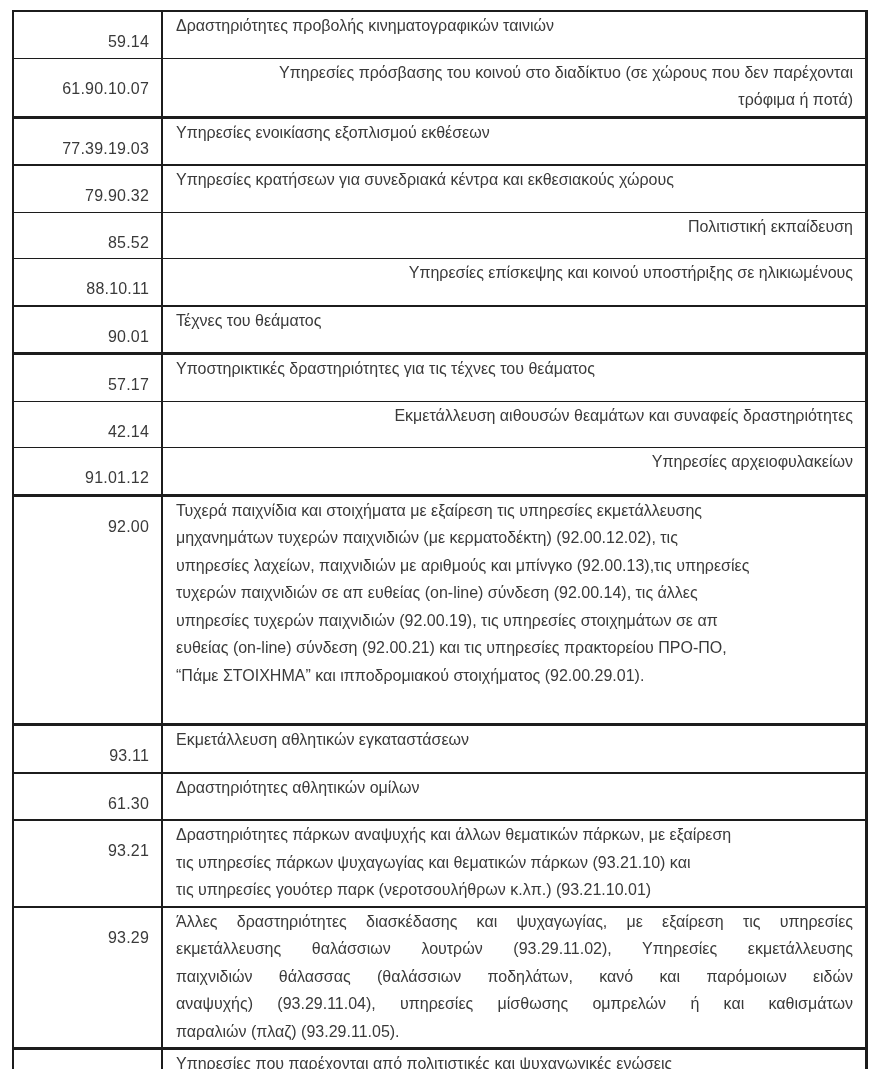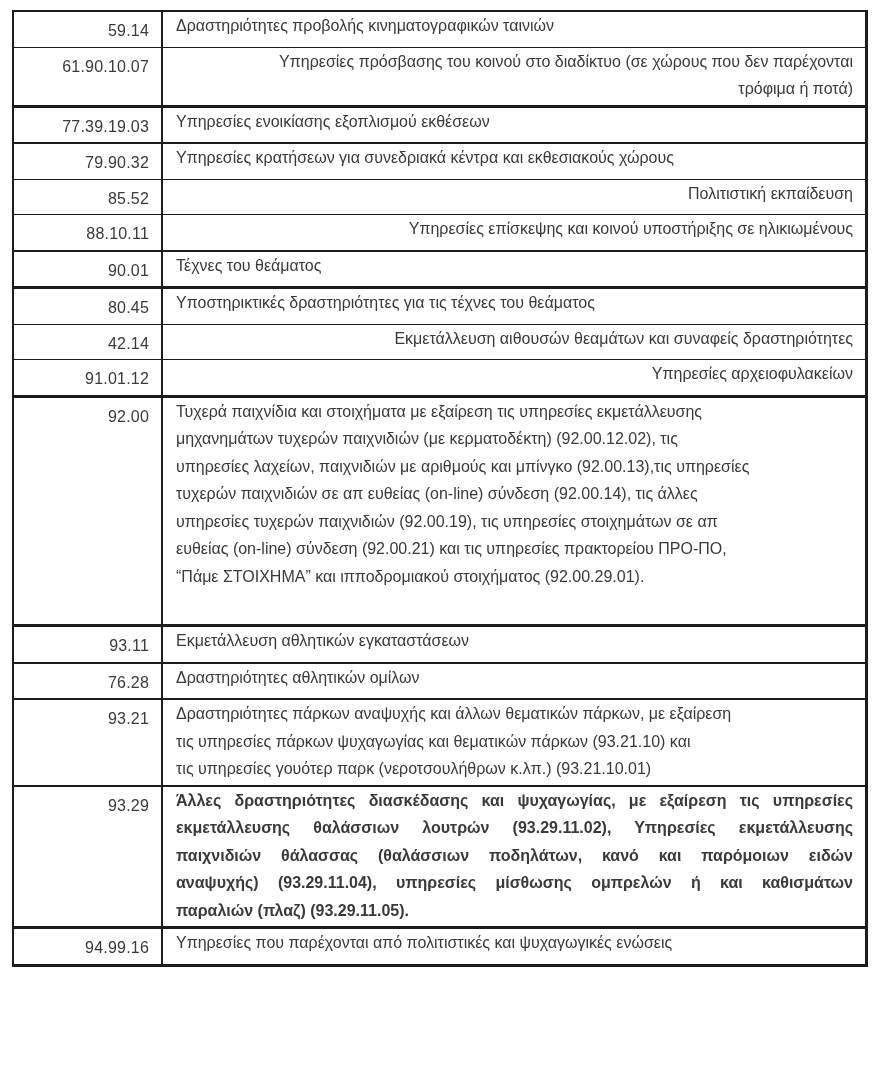--- a/index.html
+++ b/index.html
@@ -28,36 +28,36 @@
   .col-code{width:149px;}
   td{
     vertical-align:top;
     font-size:16px;
     line-height:27.5px;
     padding:0 12px 2px 13px;
     color:var(--text);
   }
   td.code{
     text-align:right;
-    padding:5px 12px 2px 4px;
+    padding:16px 12px 2px 4px;
     letter-spacing:0.2px;
   }
   td.desc{
     border-left:2px solid var(--border);
     white-space:pre-line;
   }
   
   tr.rule-thin  > td{border-top:1px solid var(--border);text-align:right;}
   tr.rule-medium> td{border-top:2px solid var(--border);margin-left:13px;}
   tr.rule-thick > td{border-top:3px solid var(--border);}
   tr.rule-none  > td{border-top:none;}
   
   tr.trailing-space > td{padding-bottom:34px;}
   
-  .jline{text-align:justify;text-align-last:justify;white-space:normal;font-weight:bold;}
+  .jline{text-align:justify;text-align-last:justify;white-space:normal;}
   .jline.last{text-align-last:left;}
 </style>
 </head>
 <body>
 
 <div class="page">
   <table class="kad-table">
     <colgroup>
       <col class="col-code">
       <col class="col-desc">
@@ -86,21 +86,21 @@
         </tr>
         <tr class="rule-thin">
           <td class="code">88.10.11</td>
           <td class="desc">Υπηρεσίες επίσκεψης και κοινού υποστήριξης σε ηλικιωμένους</td>
         </tr>
         <tr class="rule-medium">
           <td class="code">90.01</td>
           <td class="desc">Τέχνες του θεάματος</td>
         </tr>
         <tr class="rule-thick">
-          <td class="code">80.45</td>
+          <td class="code">57.17</td>
           <td class="desc">Υποστηρικτικές δραστηριότητες για τις τέχνες του θεάματος</td>
         </tr>
         <tr class="rule-thin">
           <td class="code">42.14</td>
           <td class="desc">Εκμετάλλευση αιθουσών θεαμάτων και συναφείς δραστηριότητες</td>
         </tr>
         <tr class="rule-thin">
           <td class="code">91.01.12</td>
           <td class="desc">Υπηρεσίες αρχειοφυλακείων</td>
         </tr>
@@ -112,21 +112,21 @@
 τυχερών παιχνιδιών σε απ ευθείας (on-line) σύνδεση (92.00.14), τις άλλες
 υπηρεσίες τυχερών παιχνιδιών (92.00.19), τις υπηρεσίες στοιχημάτων σε απ
 ευθείας (on-line) σύνδεση (92.00.21) και τις υπηρεσίες πρακτορείου ΠΡΟ-ΠΟ,
 “Πάμε ΣΤΟΙΧΗΜΑ” και ιπποδρομιακού στοιχήματος (92.00.29.01).</td>
         </tr>
         <tr class="rule-thick">
           <td class="code">93.11</td>
           <td class="desc">Εκμετάλλευση αθλητικών εγκαταστάσεων</td>
         </tr>
         <tr class="rule-medium">
-          <td class="code">76.28</td>
+          <td class="code">61.30</td>
           <td class="desc">Δραστηριότητες αθλητικών ομίλων</td>
         </tr>
         <tr class="rule-medium">
           <td class="code">93.21</td>
           <td class="desc">Δραστηριότητες πάρκων αναψυχής και άλλων θεματικών πάρκων, με εξαίρεση
 τις υπηρεσίες πάρκων ψυχαγωγίας και θεματικών πάρκων (93.21.10) και
 τις υπηρεσίες γουότερ παρκ (νεροτσουλήθρων κ.λπ.) (93.21.10.01)</td>
         </tr>
         <tr class="rule-medium">
           <td class="code">93.29</td>

